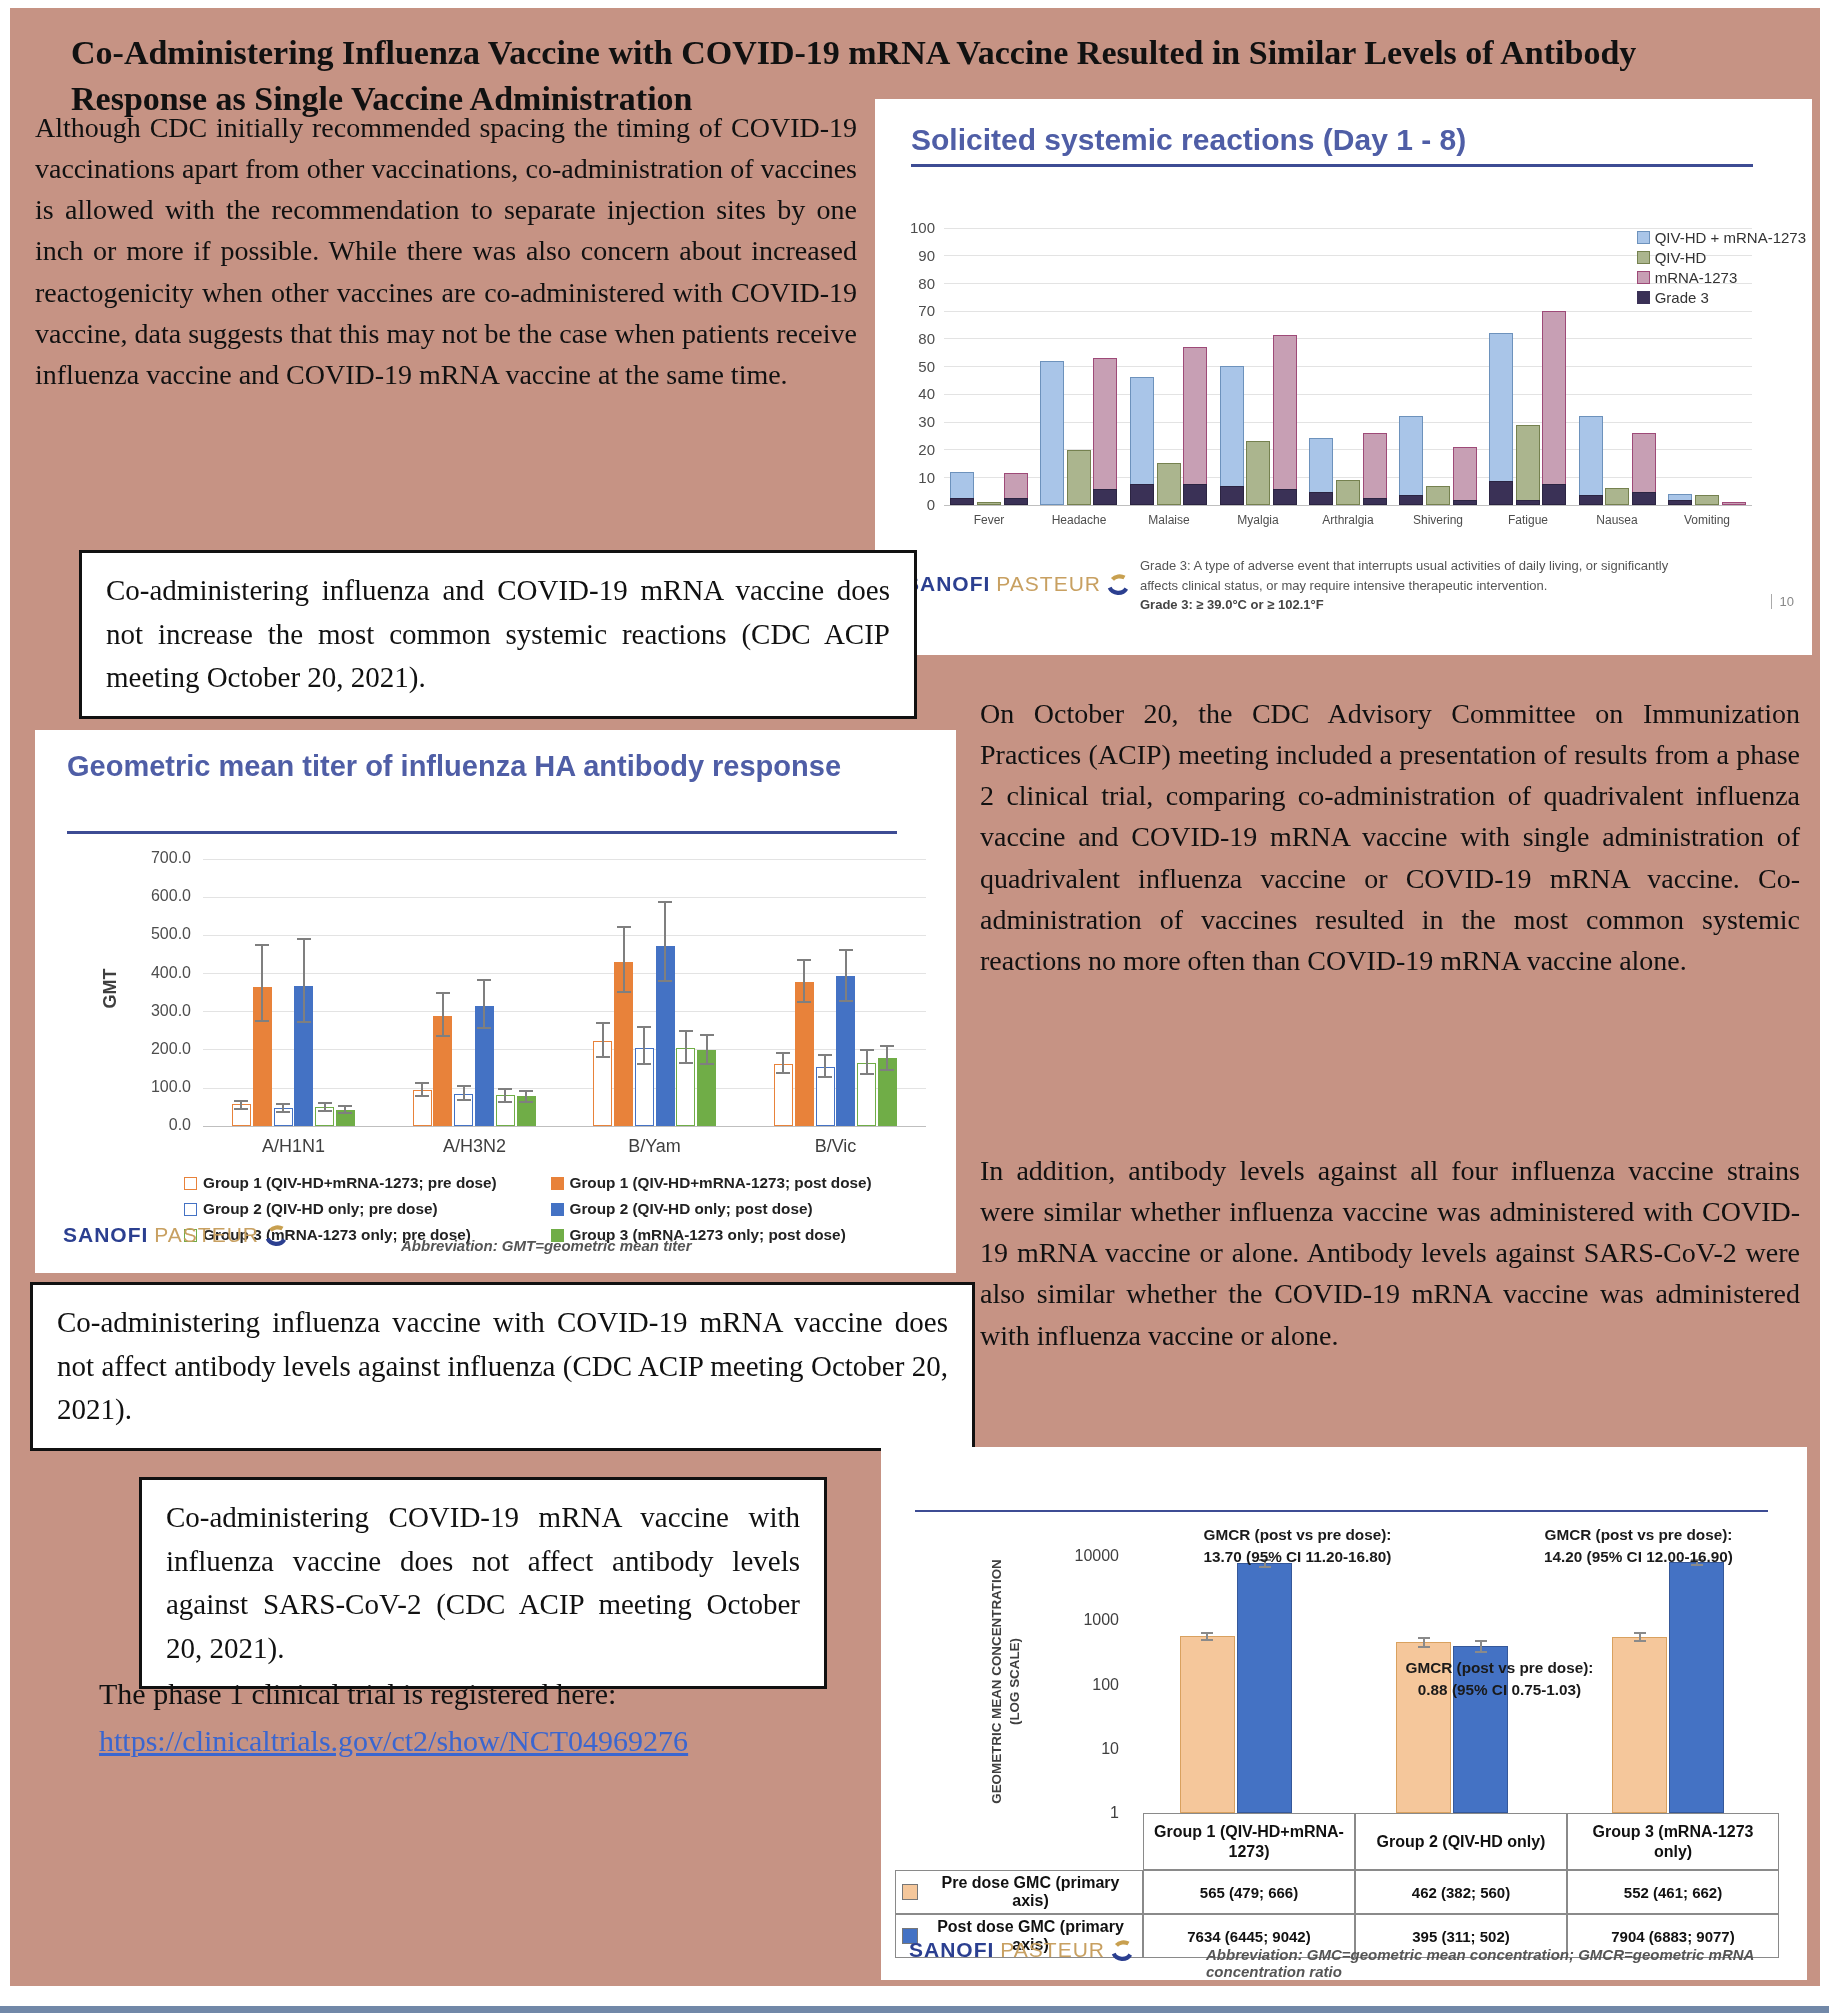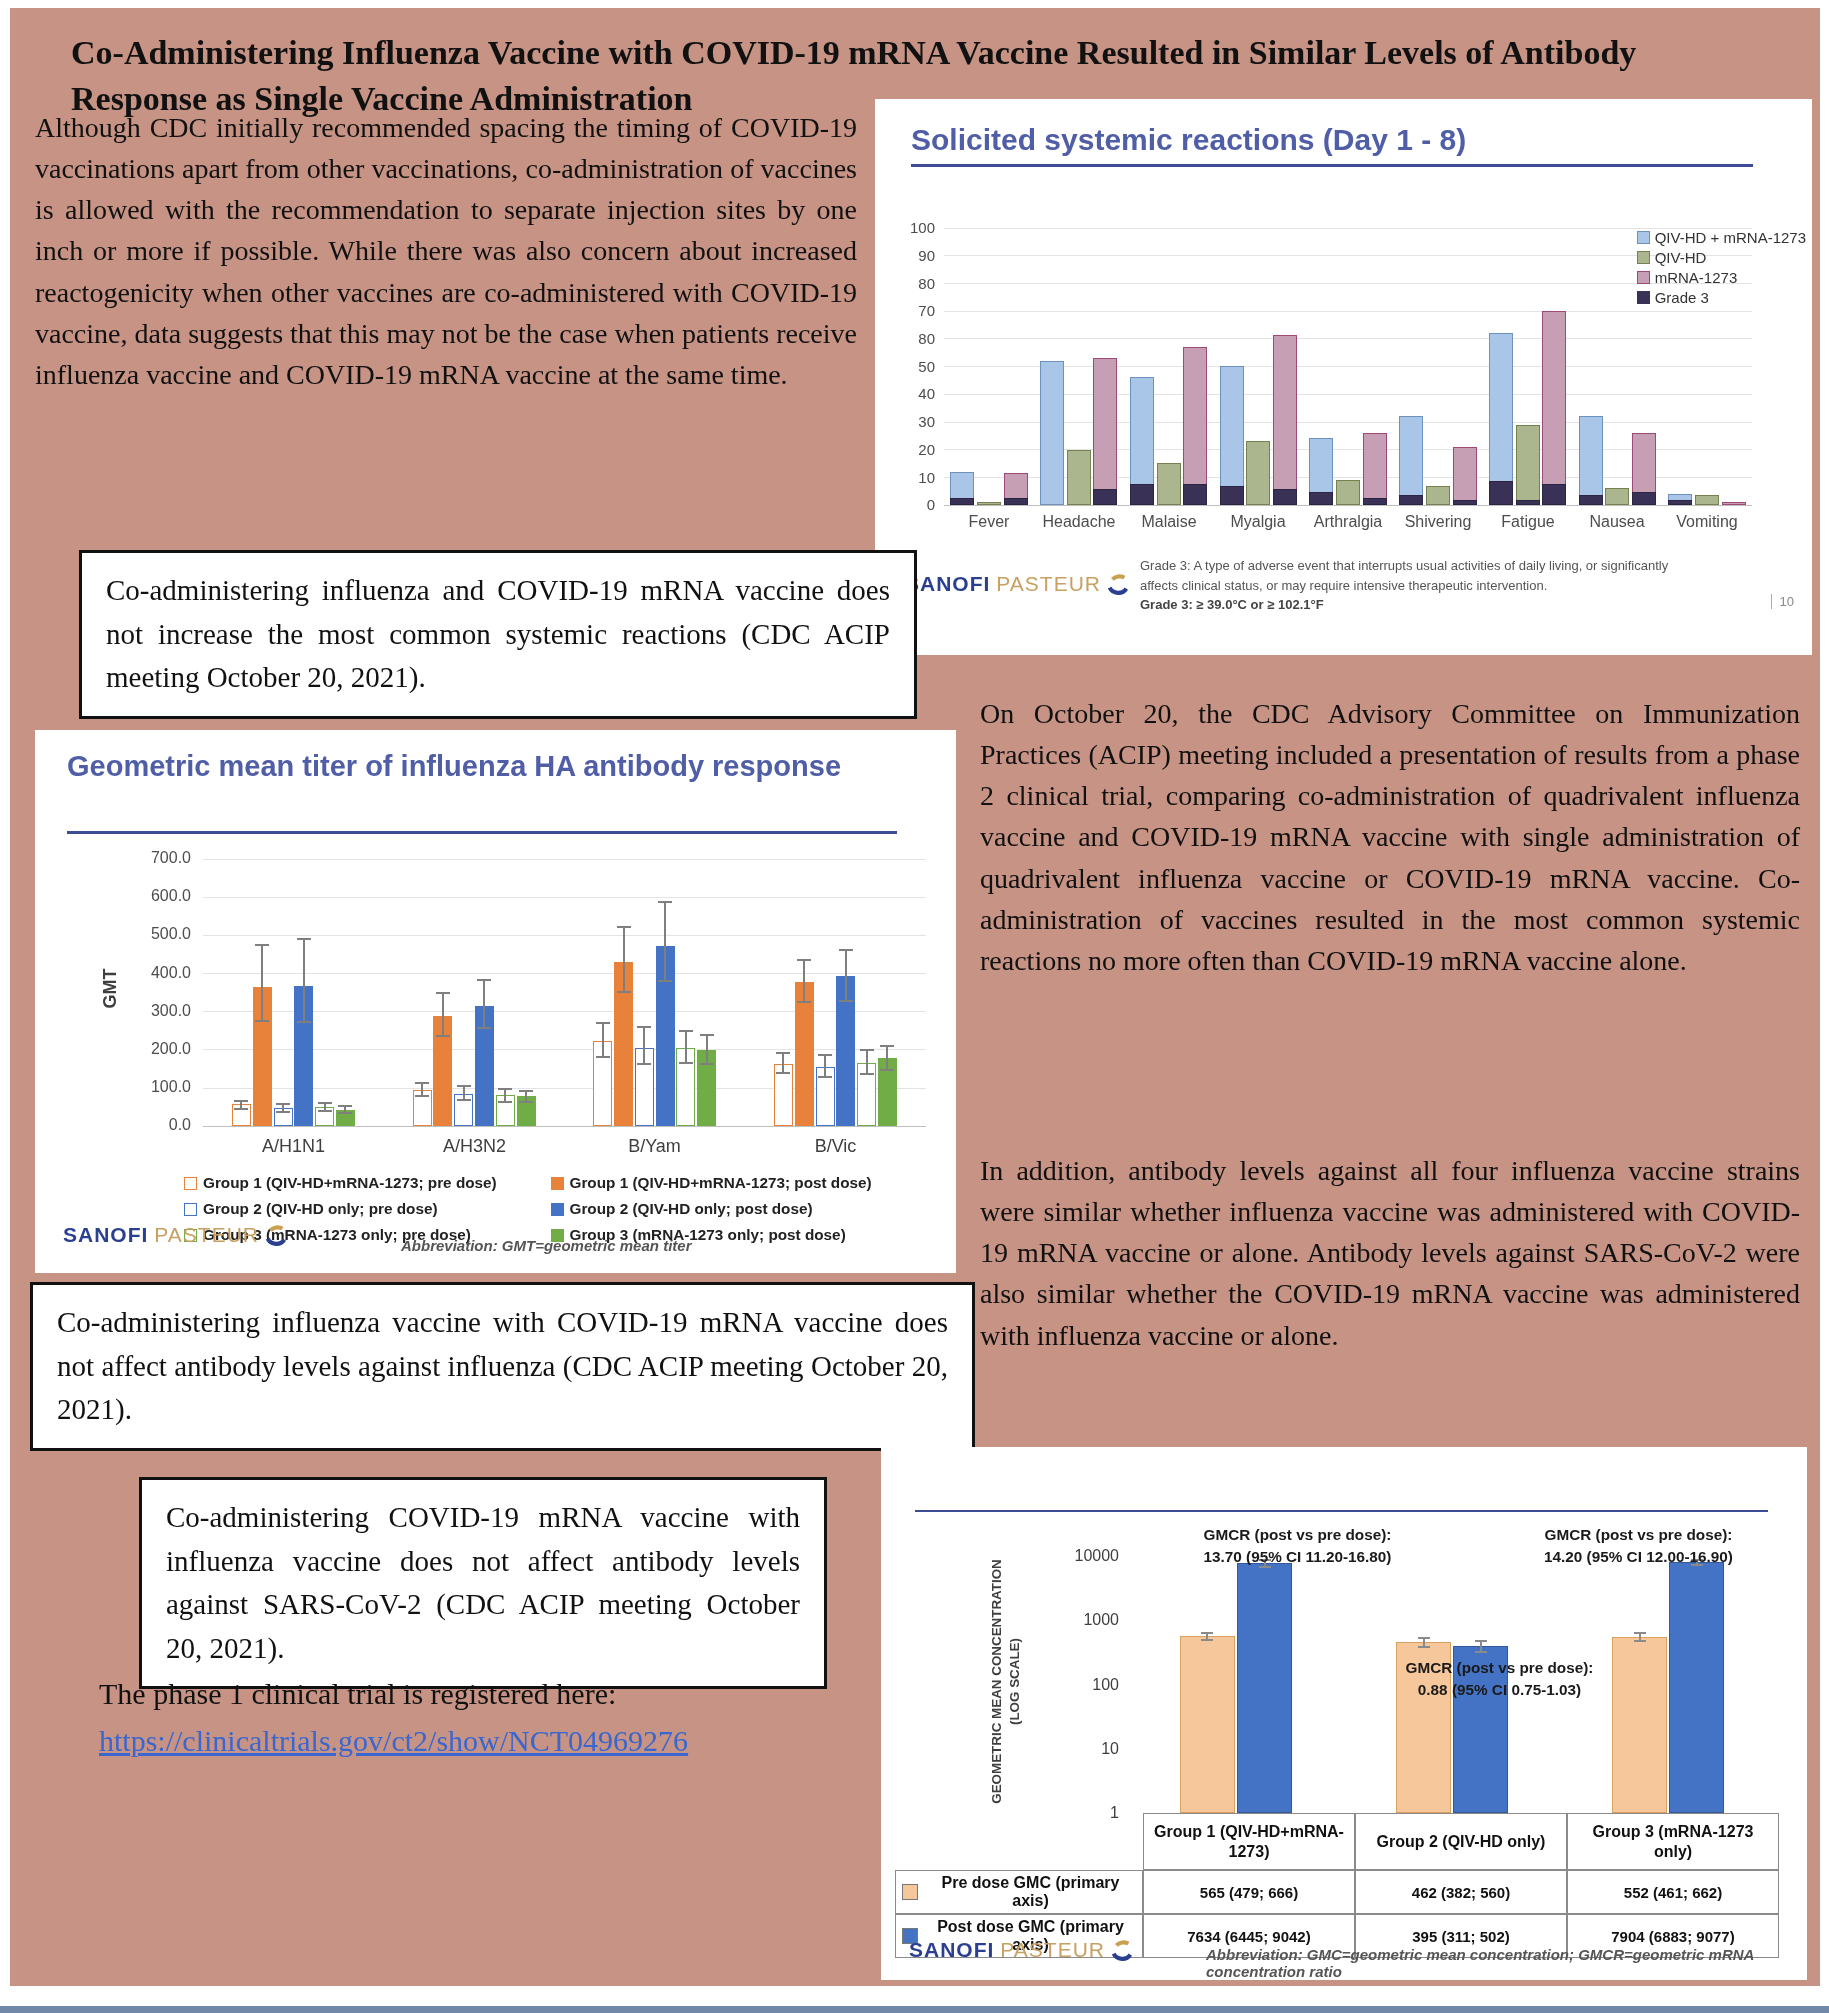--- a/index.html
+++ b/index.html
@@ -23,21 +23,21 @@
   #rx-title{position:absolute;left:36px;top:24px;font-size:30px;}
   #rx-rule{position:absolute;left:36px;top:65px;width:842px;}
   #rx-plot{position:absolute;left:69px;top:129px;width:808px;height:277px;}
   #rx-plot .grid{position:absolute;left:0;width:100%;height:1px;background:#e3e3e3;}
   #rx-plot .grid.zero{background:#bfbfbf;}
   #rx-plot .ytick{position:absolute;left:-51px;width:42px;text-align:right;
       font-family:"Liberation Sans",sans-serif;font-size:15px;color:#4d4d4d;}
   #rx-plot .bar{position:absolute;bottom:0;border:1px solid;box-sizing:border-box;}
   #rx-plot .g3{position:absolute;left:-1px;right:-1px;bottom:-1px;background:#3a3156;border:1px solid #2b2442;}
   #rx-plot .xlab{position:absolute;top:285px;text-align:center;
-      font-family:"Liberation Sans",sans-serif;font-size:16px;color:#4d4d4d;}
+      font-family:"Liberation Sans",sans-serif;font-size:12px;color:#4d4d4d;}
   #rx-legend{position:absolute;right:6px;top:127px;font-family:"Liberation Sans",sans-serif;font-size:15px;color:#333;}
   #rx-legend .li{display:flex;align-items:center;margin:3px 0;}
   #rx-legend .sw{width:13px;height:13px;margin-right:5px;border:1px solid;box-sizing:border-box;flex:0 0 13px;}
   #rx-foot{position:absolute;left:265px;top:457px;width:554px;font-family:"Liberation Sans",sans-serif;
            font-size:13px;color:#555;line-height:1.5;}
   #rx-foot .fl2{font-weight:bold;color:#444;}
   #rx-pn{position:absolute;right:18px;top:495px;font-family:"Liberation Sans",sans-serif;
          font-size:13px;color:#888;border-left:1px solid #aaa;padding-left:8px;}
 
   

